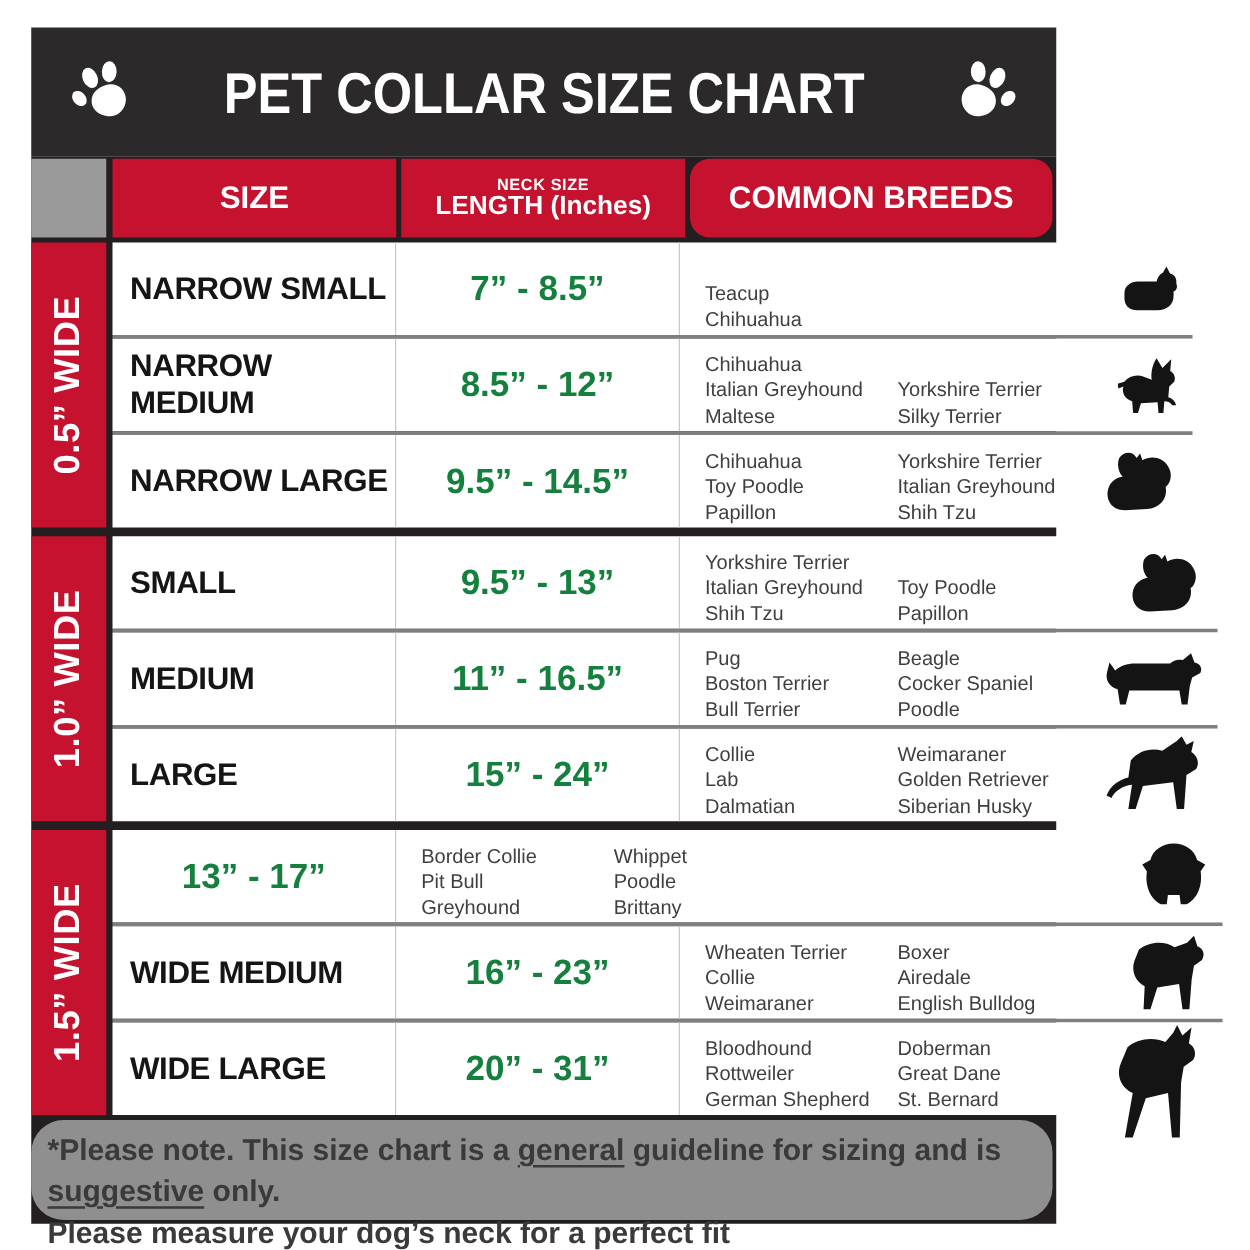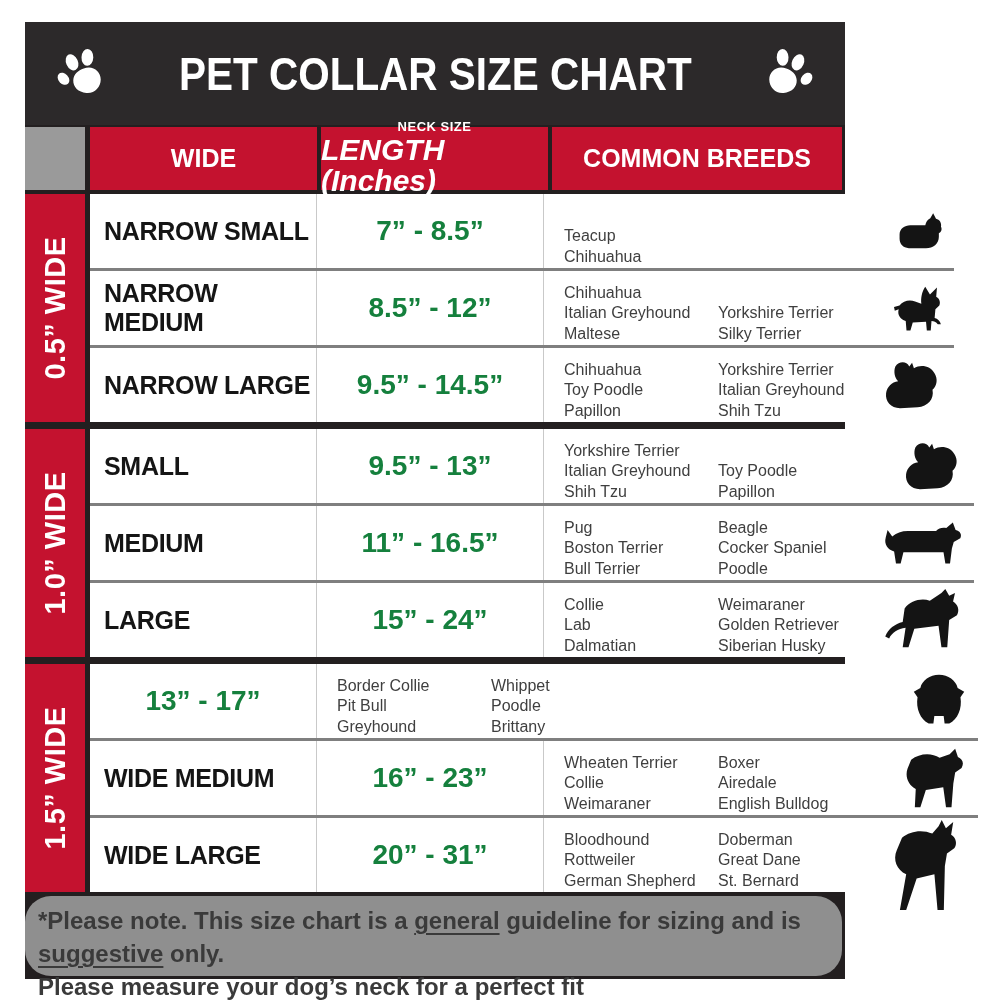--- a/index.html
+++ b/index.html
@@ -17,22 +17,22 @@
   .frame{background:var(--frame-black,#231F20);padding:2px 3px 3px 0;}
 
   .header-row{display:flex;height:63px;margin-bottom:4px;}
   .corner{width:60px;background:var(--corner-gray,#9A9A9A);flex:none;}
   .hgap5{width:5px;flex:none;}
   .hgap4{width:4px;flex:none;}
   .hcell{background:var(--accent-red,#C4122F);color:#fff;display:flex;align-items:center;justify-content:center;font-weight:700;box-sizing:border-box;}
   .hcell.hsize{width:227px;font-size:25px;flex:none;}
   .hcell.hlen{width:227px;flex:none;flex-direction:column;line-height:1.05;}
   .hcell .small{font-size:13px;font-weight:700;letter-spacing:.5px;}
-  .hcell .big{font-size:30px;font-style:italic;}
-  .hcell.hbreeds{flex:1;font-size:25px;}
+  .hcell .big{font-size:21px;}
+  .hcell.hbreeds{flex:1;font-size:25px;border-radius:16px;}
 
   .group{display:flex;margin-bottom:7px;}
   .group.last{margin-bottom:4px;}
   .band{width:60px;background:var(--accent-red,#C4122F);position:relative;flex:none;}
   .band span{position:absolute;top:50%;left:50%;transform:translate(-50%,-50%) rotate(-90deg);color:#fff;font-weight:700;font-size:29px;white-space:nowrap;letter-spacing:.5px;}
   .bgap{width:5px;flex:none;}
   .rows{flex:1;display:flex;flex-direction:column;}
   .row{height:74px;background:#ffffff;display:flex;align-items:stretch;}
   .rowsep{height:3px;background:var(--row-divider,#7F7F7F);}
 
@@ -107,21 +107,21 @@
       <svg class="paw right">
           <use href="#icon-paw-print"></use>
         </svg>
     </div>
 
     <div class="frame">
 
       <div class="header-row">
         <div class="corner"></div>
         <div class="hgap5"></div>
-        <div class="hcell hsize">WIDE</div>
+        <div class="hcell hsize">SIZE</div>
         <div class="hgap4"></div>
         <div class="hcell hlen">
           <div class="small">NECK SIZE</div>
           <div class="big">LENGTH (Inches)</div>
         </div>
         <div class="hgap4"></div>
         <div class="hcell hbreeds">COMMON BREEDS</div>
       </div>
 
       <div class="group">

